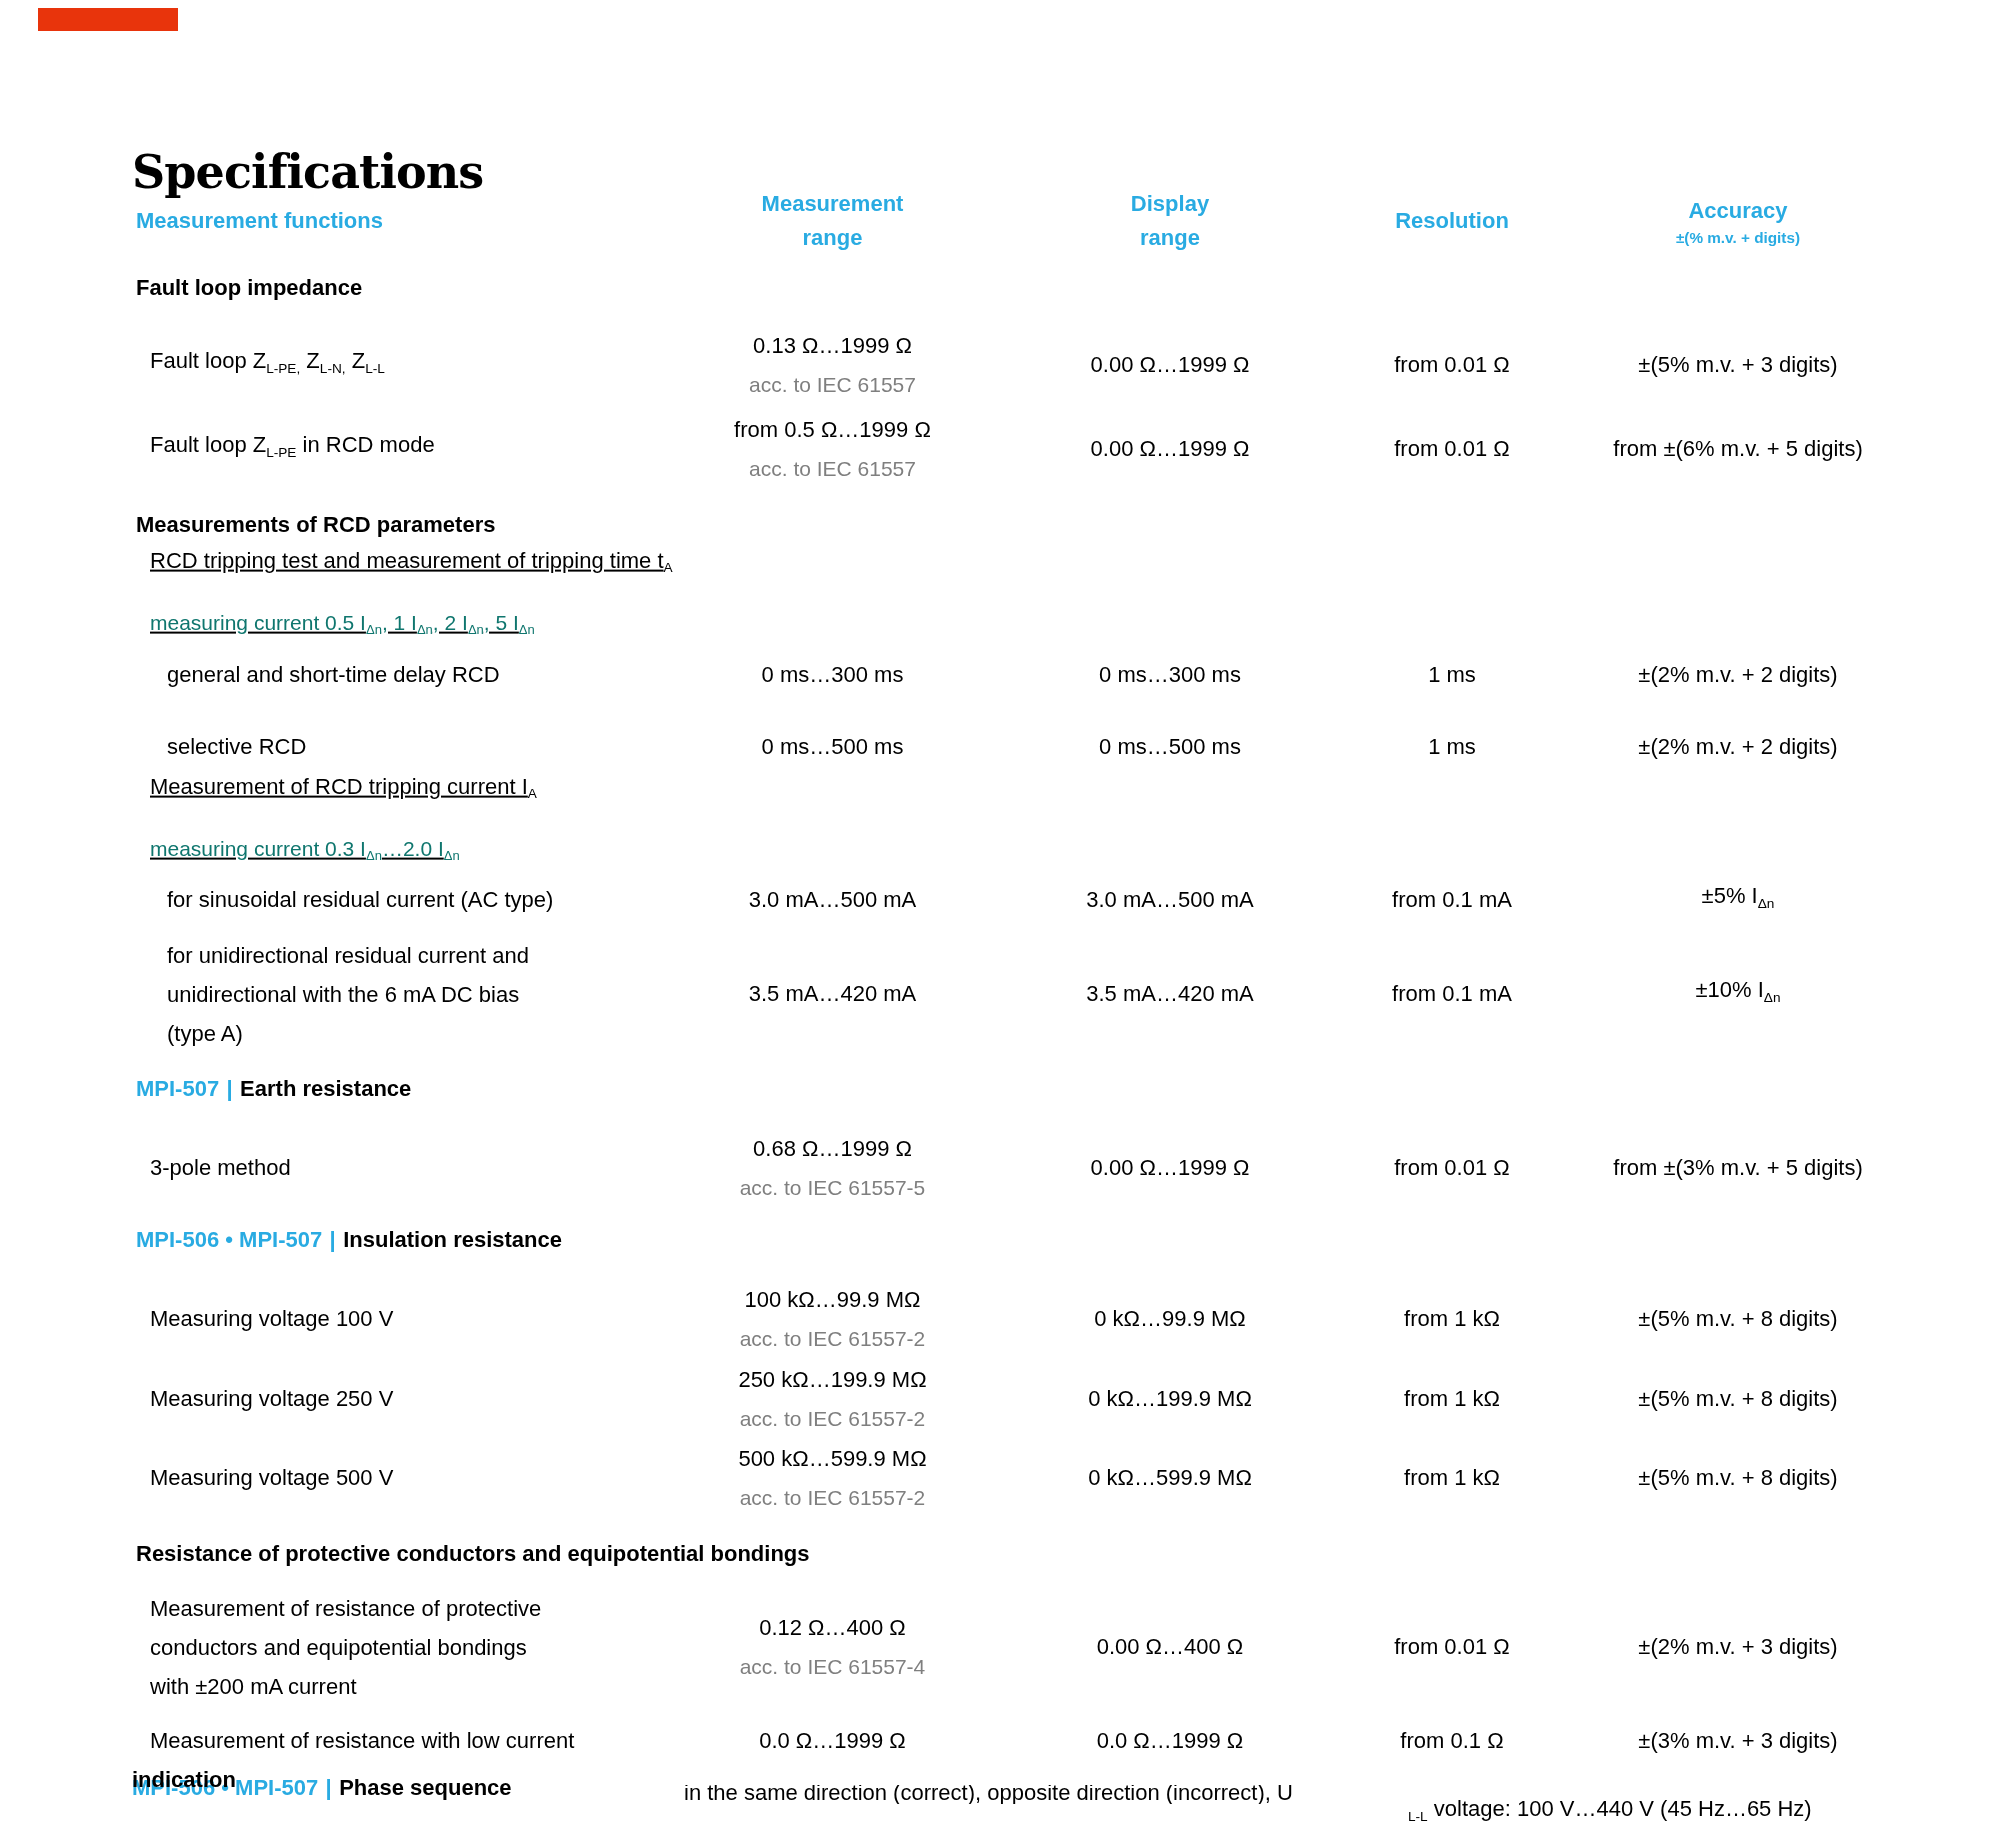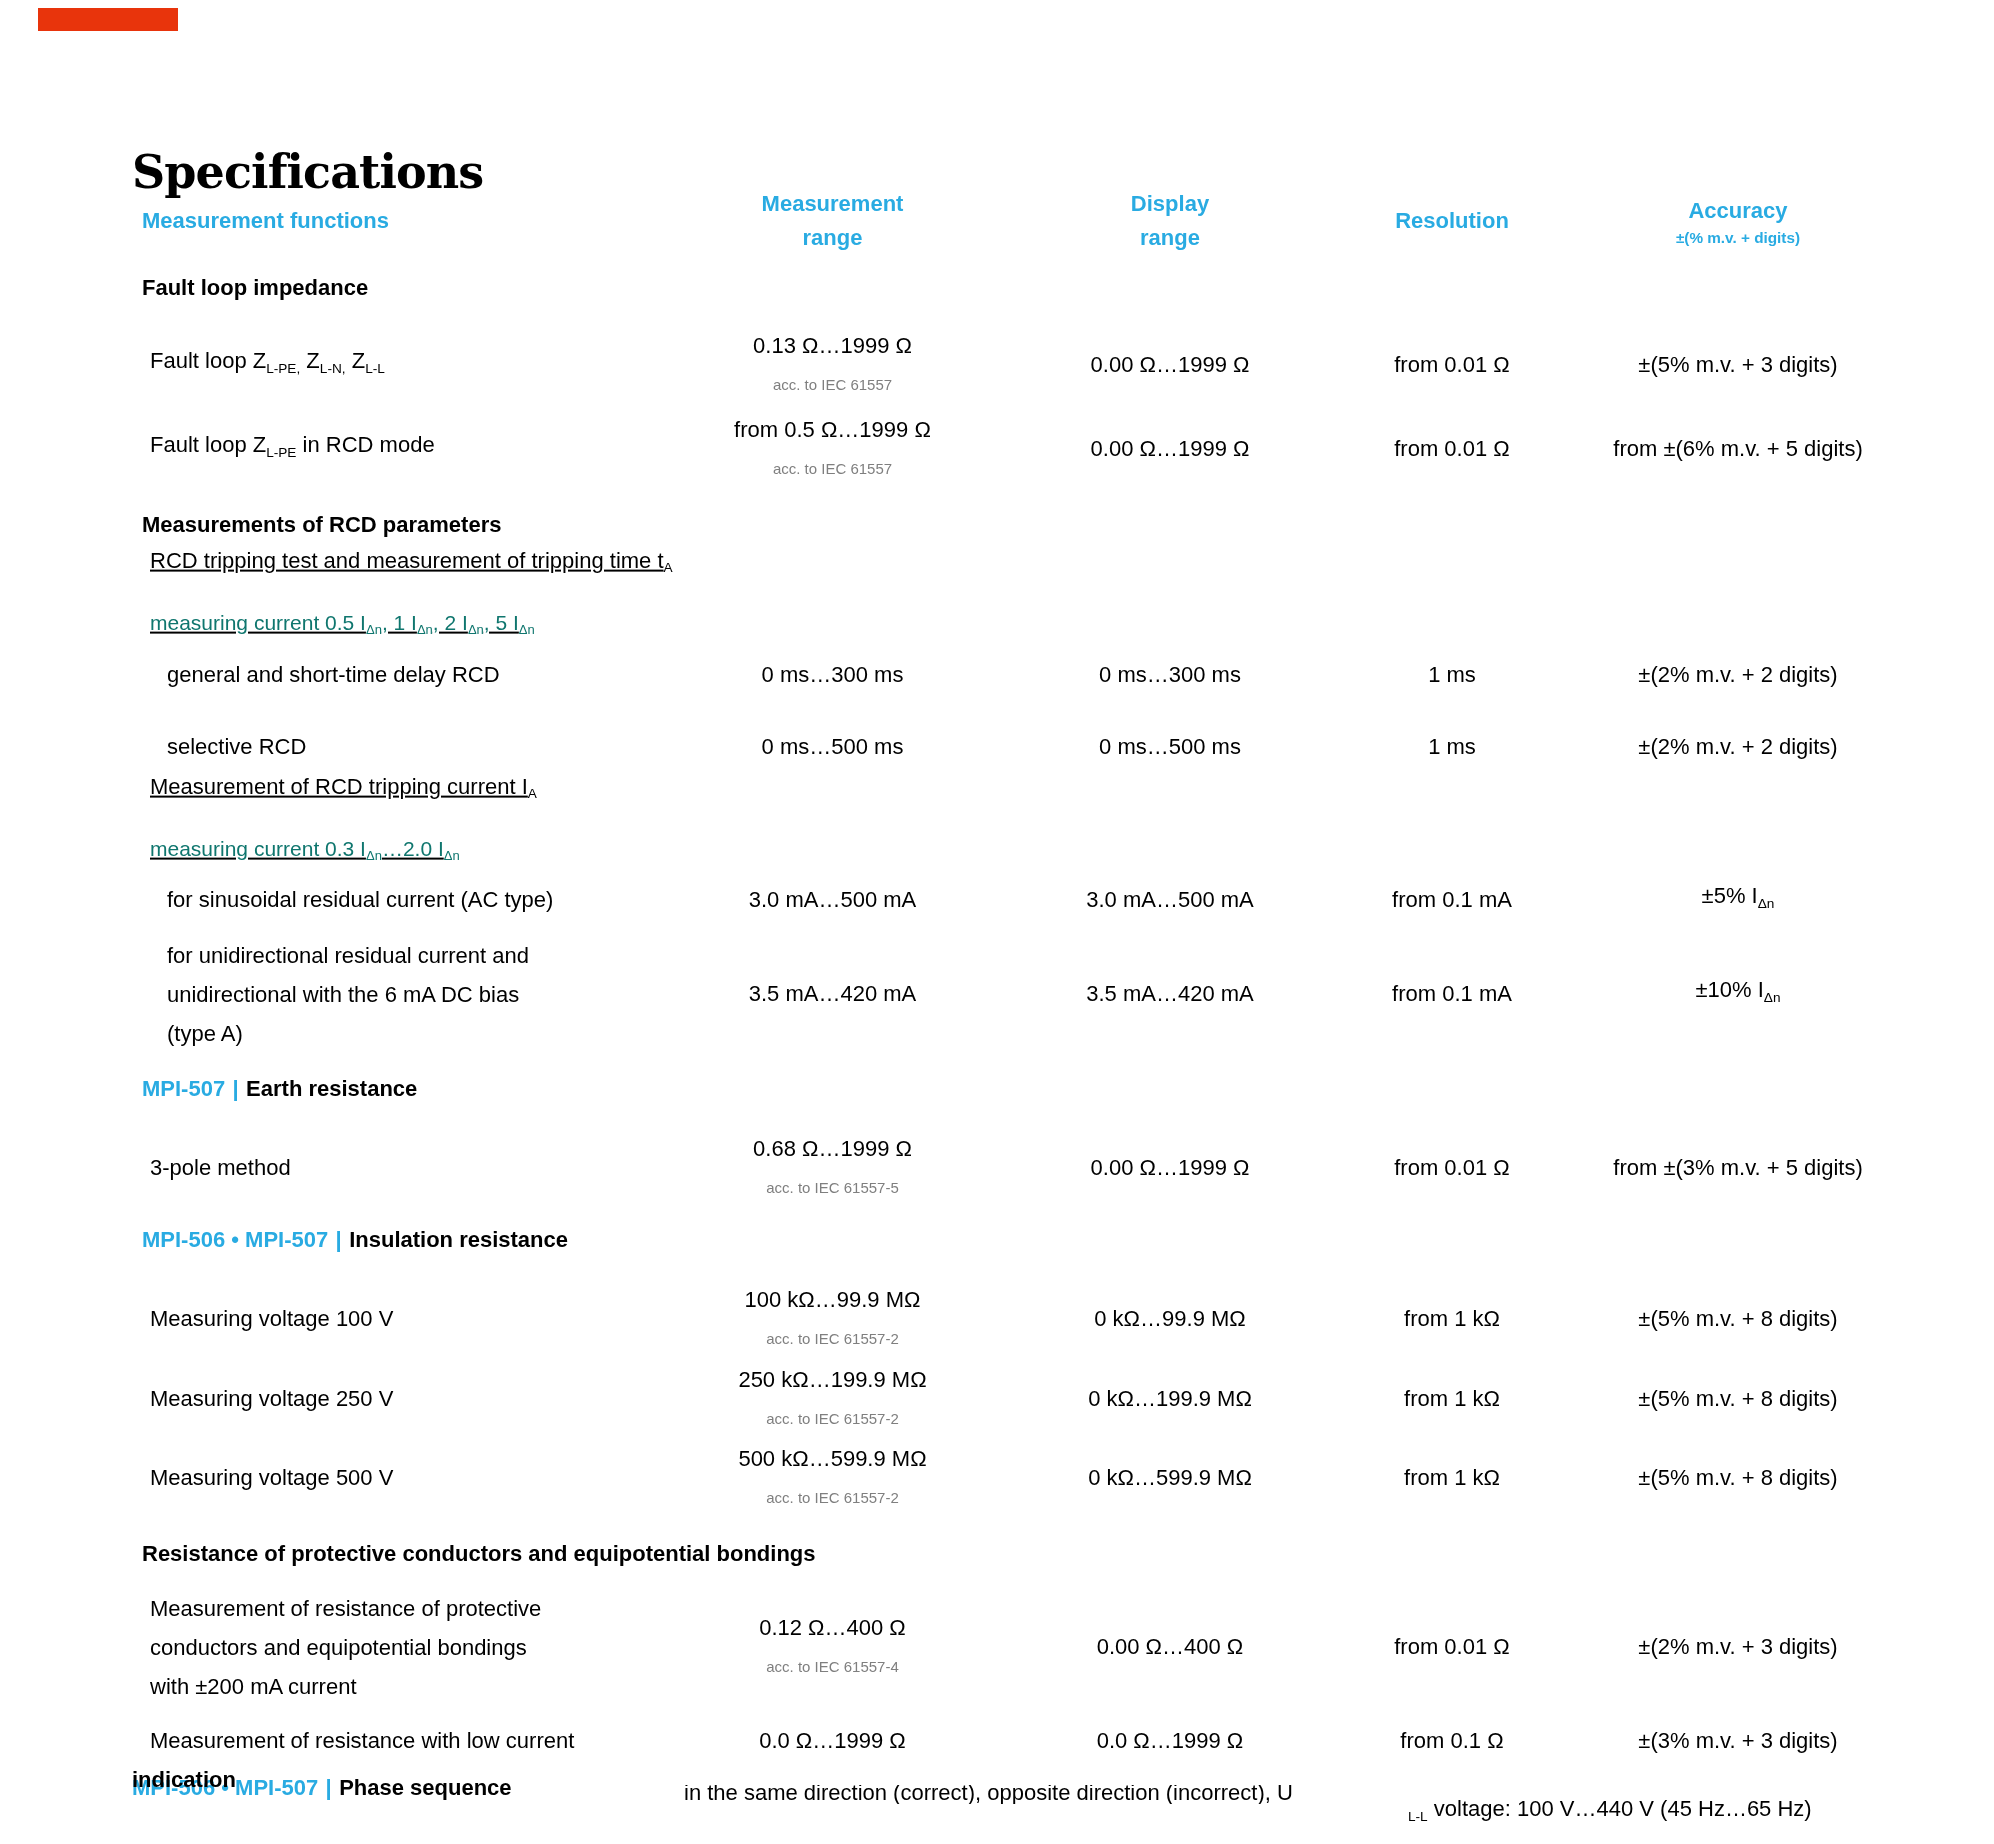--- a/index.html
+++ b/index.html
@@ -16,35 +16,35 @@
     background:#e8340c;
   }
   .title {
     position:absolute; left:132px; top:116px;
     font-family:"DejaVu Serif","Liberation Serif",serif;
     font-weight:700; font-size:46px; letter-spacing:-0.9px;
     line-height:51px; white-space:nowrap;text-align:center;
   }
   .row { position:absolute; left:0; top:var(--y); width:1995px; height:0; }
   .cell { position:absolute; transform:translateY(-50%); font-size:22px; line-height:26px; }
-  .c1 { left:142px; width:559px; text-align:left; }
+  .c1 { left:136px; width:559px; text-align:left; }
   .c1.in1 { left:150px; }
   .c1.in2 { left:167px; }
   .c1.wide { width:1202px; white-space:nowrap; }
   .c2 { left:689px; width:287px; text-align:center; }
   .c3 { left:1022px; width:296px; text-align:center; }
   .c4 { left:1327px; width:250px; text-align:center; }
   .c5 { left:1567px; width:342px; text-align:center; }
   .stack { line-height:39px; }
   .stack2 { line-height:54px;text-decoration:underline; }
   .sec { font-weight:700; font-size:22px; white-space:nowrap; }
   .head { color:#29abe2; font-weight:700; font-size:22px; line-height:34px; white-space:nowrap; }
   .head .sub-line { font-size:15.3px; line-height:20.3px; }
   .gray { color:#0f766e; }
-  .note { color:#7f7f7f; font-size:15px; }
+  .note { color:#7f7f7f; font-size:21px; }
   .badge { color:#29abe2; }
   .sep { color:#29abe2; margin:0 7.4px; font-weight:700; }
   .sub { font-size:0.62em; vertical-align:-0.33em; }
   .nowrap { white-space:nowrap; }
   .clip { position:absolute; overflow:hidden; }
   .clip .inner { line-height:29px; margin-top:-6.5px; font-size:22px; white-space:nowrap; }
   .pos { position:absolute; transform:translateY(-50%); font-size:22px; white-space:nowrap; }
 </style>
 </head>
 <body>

